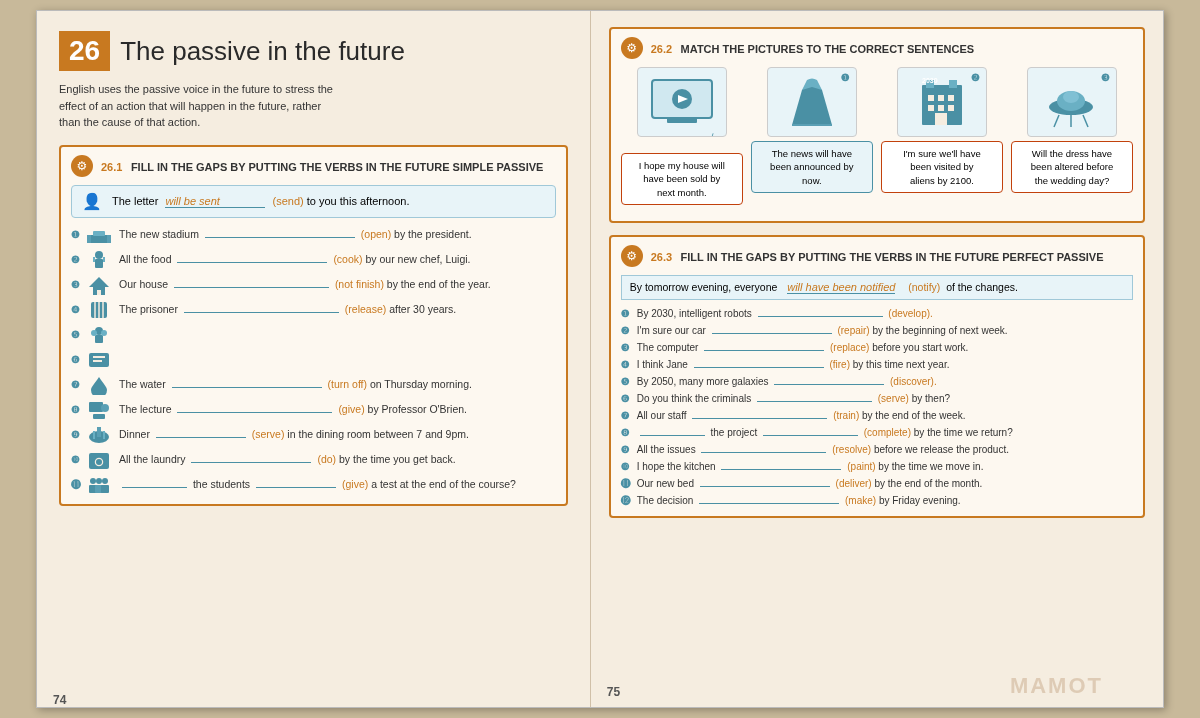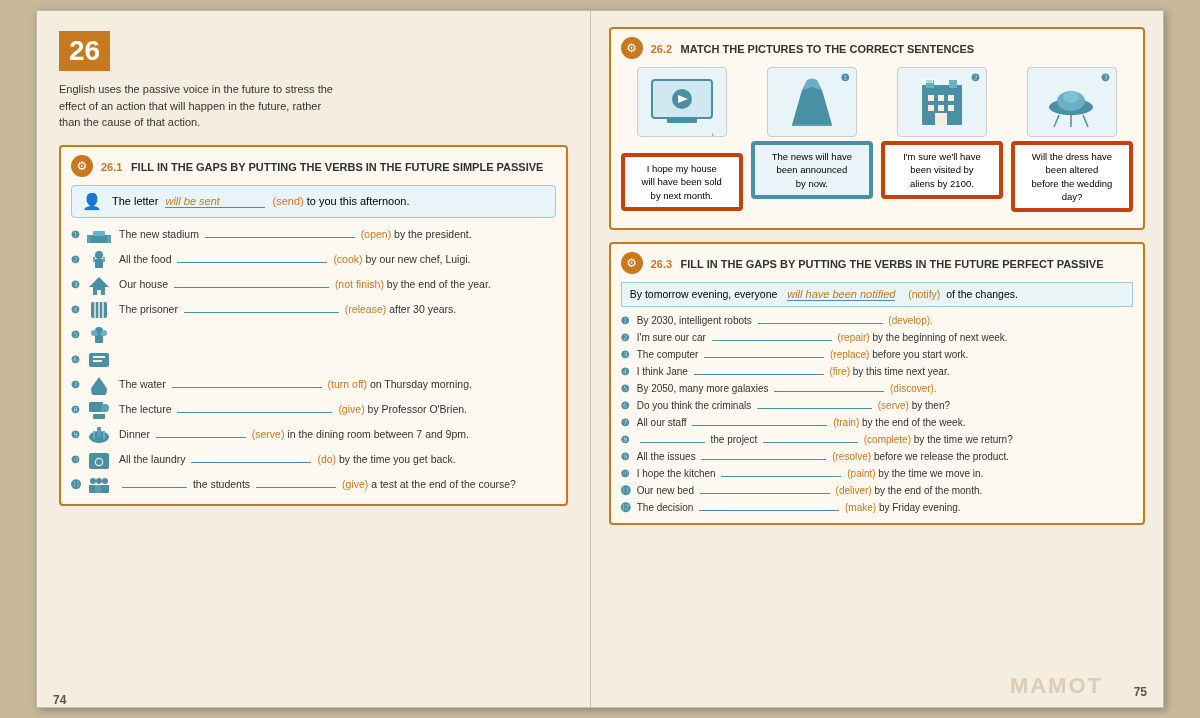--- a/index.html
+++ b/index.html
@@ -175,21 +175,20 @@
       padding: 16px 18px 16px 18px;
       position: relative;
     }
     .right-page-number {
       position: absolute;
       bottom: 8px;
       right: 16px;
       font-size: 12px;
       font-weight: bold;
       color: #555;
-      text-align: right;
     }
     
     .match-section {
       border: 2px solid #c87920;
       border-radius: 4px;
       padding: 8px 10px;
       background: #fdf8f0;
       margin-bottom: 12px;
     }
     .pictures-row {
@@ -219,21 +218,21 @@
     }
     .pic-number {
       position: absolute;
       top: 4px;
       right: 6px;
       font-size: 10px;
       font-weight: bold;
       color: #4a90a4;
     }
     .sentence-box {
-      border: 4px solid #c2410c;
+      border: 1px solid #c2410c;
       border-radius: 4px;
       padding: 5px 16px;
       font-size: 9.5px;
       text-align: center;
       background: white;
       margin-top: 4px;
       width: 100%;
       line-height: 1.4;
     }
     .sentence-active {
@@ -285,20 +284,21 @@
     }
   </style>
 </head>
 <body>
 
 <div class="book-spread">
 
   <div class="left-page">
     <div class="chapter-header">
       <span class="chapter-number">26</span>
+      <span class="chapter-title">The passive in the future</span>
     </div>
     <p class="intro-text">English uses the passive voice in the future to stress the effect of an action that will happen in the future, rather than the cause of that action.</p>
 
     <div class="section-box">
       <div class="section-header">
         <div class="section-icon">⚙</div>
         <div>
           <span class="section-number">26.1</span>
           <span class="section-title">FILL IN THE GAPS BY PUTTING THE VERBS IN THE FUTURE SIMPLE PASSIVE</span>
         </div>

